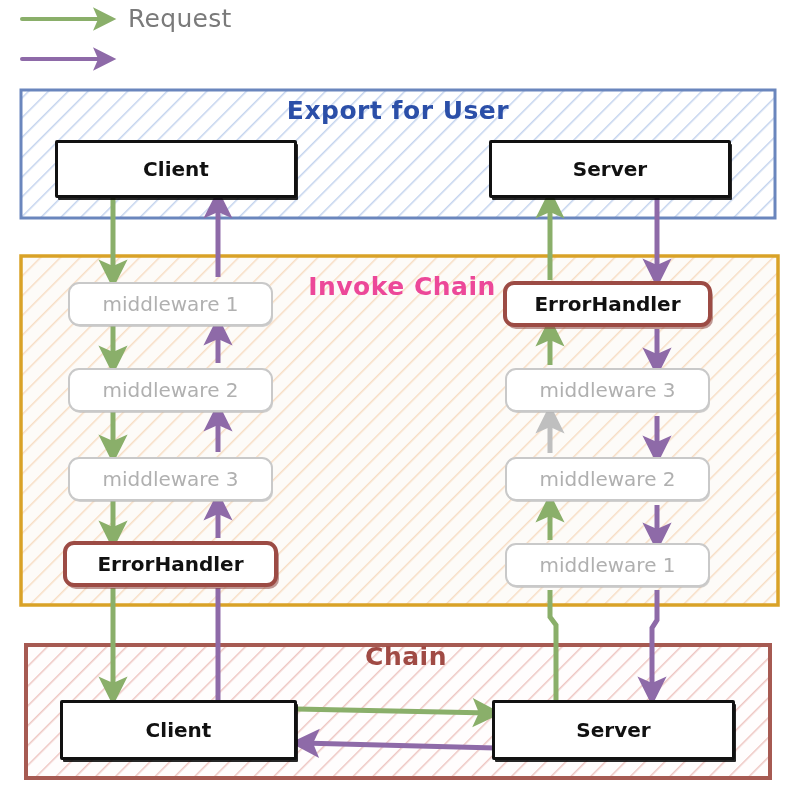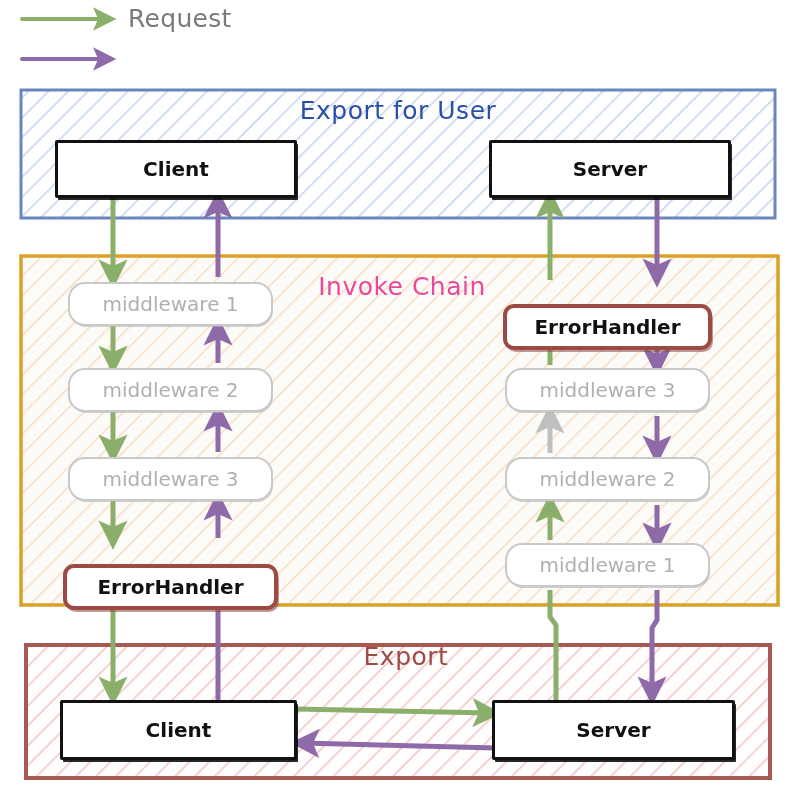--- a/index.html
+++ b/index.html
@@ -7,44 +7,43 @@
   #stage{position:absolute;left:0;top:0;width:792px;height:610px;}
   svg#canvas{position:absolute;left:0;top:0;width:792px;height:794px;}
 
   .legend-label{
     position:absolute;font-family:"DejaVu Sans",sans-serif;
     font-size:25px;color:#7a7a7a;letter-spacing:.3px;
   }
 
   .panel-title{
     position:absolute;font-family:"DejaVu Sans",sans-serif;
-    font-weight:normal;font-size:25px;text-align:center;
+    font-weight:bold;font-size:25px;text-align:center;
     letter-spacing:.5px;line-height:1.08;
   }
 
   .node{
     position:absolute;display:flex;align-items:center;justify-content:center;
     box-sizing:border-box;background:#ffffff;
     font-family:"DejaVu Sans",sans-serif;
   }
   .node.solid{
     border:3px solid #111111;border-radius:2px;
     font-weight:bold;font-size:20px;color:#111111;
     box-shadow:2px 3px 0 -1px rgba(0,0,0,.85);
   }
   .node.muted{
-    border:2px solid #c9c9c9;border-radius:17px;
+    border:2px solid #c9c9c9;border-radius:11px;
     font-weight:normal;font-size:20px;color:#b0b0b0;
     box-shadow:1px 2px 0 -1px rgba(180,180,180,.6);
   }
   .node.err{
     border:4px solid #9c4b44;border-radius:11px;
     font-weight:bold;font-size:20px;color:#111111;
     box-shadow:2px 3px 0 -1px rgba(140,70,64,.55);
-    margin-top:23px;
   }
 </style>
 </head>
 <body>
 
 <div id="stage">
 
   <svg id="canvas" viewBox="0 0 792 794" xmlns="http://www.w3.org/2000/svg">
     <defs>
       <pattern id="hatchBlue" width="14" height="14" patternTransform="rotate(45)" patternUnits="userSpaceOnUse">
@@ -164,21 +163,21 @@
       <line x1="496" y1="748" x2="302" y2="743" stroke="#8e6aa8" stroke-width="5" marker-end="url(#mkPurple)"></line>
     </g>
   </svg>
 
   <div class="legend-label" style="left:128px;top:4px;">Request</div>
 
   <div class="panel-title" style="left:21px;top:97px;width:754px;color:#2b4fa8;">Export for User</div>
 
   <div class="panel-title" style="left:296px;top:273px;width:212px;color:#ec4899;">Invoke Chain</div>
 
-  <div class="panel-title" style="left:300px;top:643px;width:212px;color:#a04a44;">Export</div>
+  <div class="panel-title" style="left:300px;top:643px;width:212px;color:#a04a44;">Chain</div>
 
   <div class="node solid" style="left:55px;top:140px;width:242px;height:58px;">
     <span>Client</span>
   </div>
   <div class="node solid" style="left:489px;top:140px;width:242px;height:58px;">
     <span>Server</span>
   </div>
 
   <div class="node muted" style="left:68px;top:282px;width:205px;height:44px;">
     <span>middleware 1</span>

